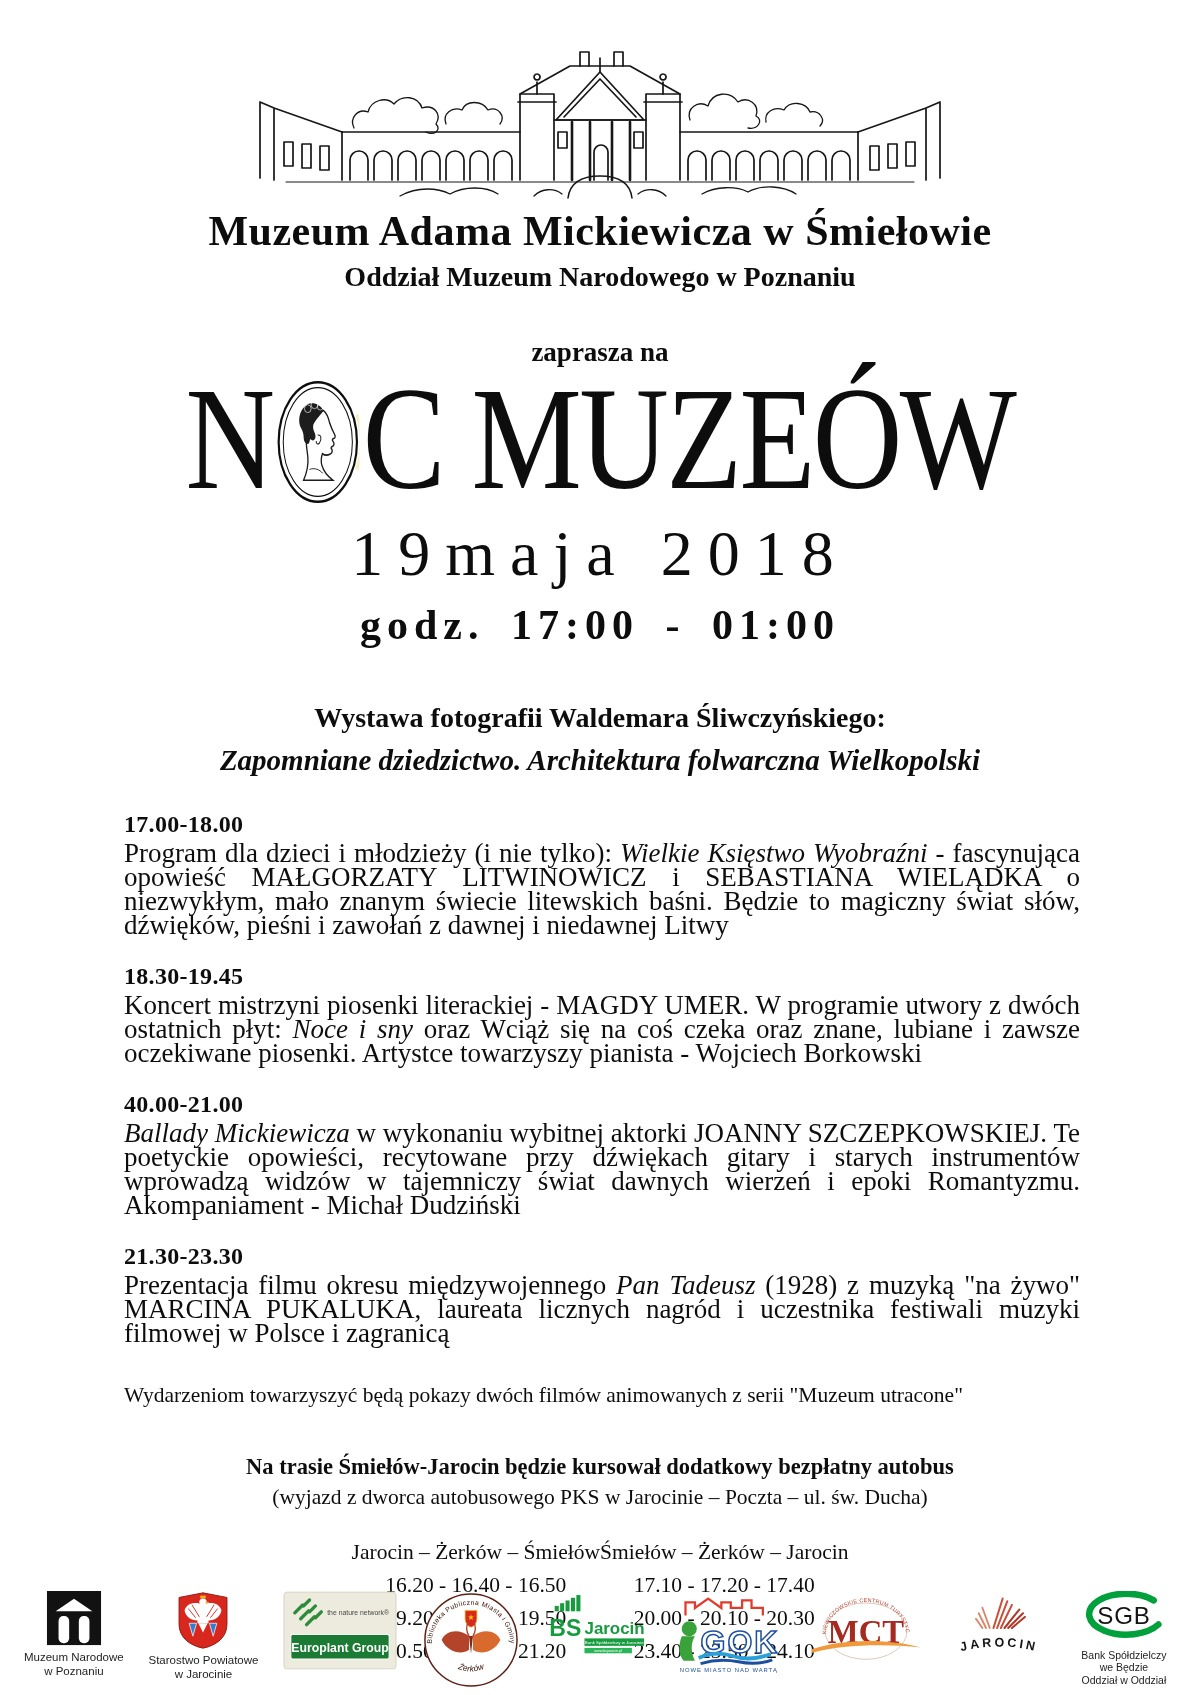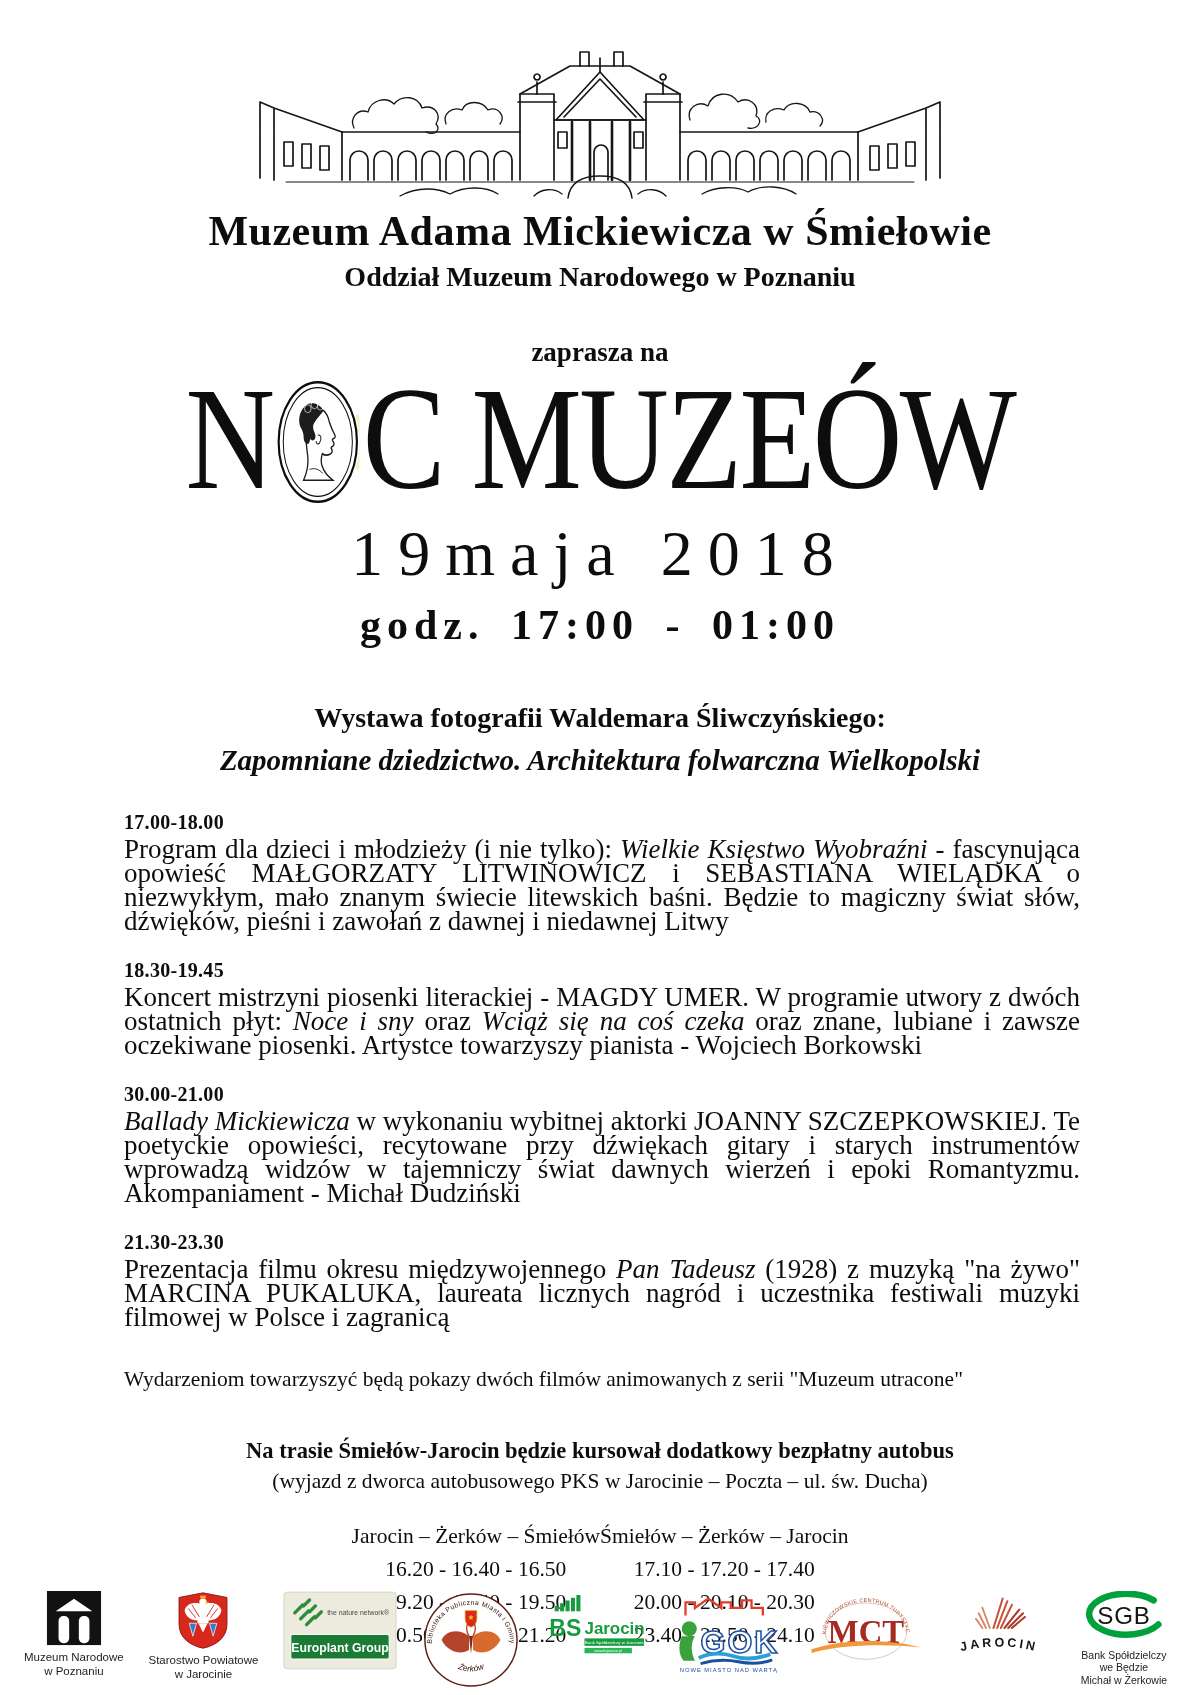--- a/index.html
+++ b/index.html
@@ -35,21 +35,21 @@
     margin-top:16px; line-height:1;
   }
   .event-hours {
     text-align:center; font-size:42px; font-weight:700;
     letter-spacing:6px; word-spacing:10px; margin-top:18px; line-height:1;
   }
   .exh-intro { text-align:center; font-size:28px; font-weight:700; margin-top:56px; }
   .exh-title { text-align:center; font-size:29px; font-weight:700; font-style:italic; margin-top:10px; }
   .program { margin:34px 120px 0 124px; }
   .program-block { margin-bottom:26px; }
-  .program-time { font-weight:700; font-size:20px; letter-spacing:0.3px; }
+  .program-time { font-weight:700; font-size:24px; letter-spacing:0.3px; }
   .program-text { margin:3px 0 0; font-size:27px; line-height:24px; text-align:justify; }
   .program-note { margin:38px 0 0; font-size:21.5px; }
   .bus-head { text-align:center; font-weight:700; font-size:22.5px; margin-top:46px; }
   .bus-sub { text-align:center; font-size:21.5px; margin-top:5px; }
   .bus-sched {
     display:flex; justify-content:center; 
     margin-top:26px; text-align:center; font-size:21.5px; line-height:33px;
   }
   .logos {
     position:absolute; left:0; right:0; bottom:6px;
@@ -158,24 +158,24 @@
 <div class="exh-intro">Wystawa fotografii Waldemara Śliwczyńskiego:</div>
 <div class="exh-title">Zapomniane dziedzictwo. Architektura folwarczna Wielkopolski</div>
 
 <section class="program">
   <div class="program-block">
     <div class="program-time">17.00-18.00</div>
     <p class="program-text"><span>Program dla dzieci i młodzieży (i nie tylko): </span><span style="font-style: italic;">Wielkie Księstwo Wyobraźni</span><span> - fascynująca opowieść MAŁGORZATY LITWINOWICZ i SEBASTIANA WIELĄDKA o niezwykłym, mało znanym świecie litewskich baśni. Będzie to magiczny świat słów, dźwięków, pieśni i zawołań z dawnej i niedawnej Litwy</span></p>
   </div>
   <div class="program-block">
     <div class="program-time">18.30-19.45</div>
-    <p class="program-text"><span>Koncert mistrzyni piosenki literackiej - MAGDY UMER. W programie utwory z dwóch ostatnich płyt: </span><span style="font-style: italic;">Noce i sny</span><span> oraz </span><span style="font-style: italic;">Wciąż się na coś czeka</span><span> oraz znane, lubiane i zawsze oczekiwane piosenki. Artystce towarzyszy pianista - Wojciech Borkowski</span></p>
+    <p class="program-text"><span>Koncert mistrzyni piosenki literackiej - MAGDY UMER. W programie utwory z dwóch ostatnich płyt: </span><span style="font-style: italic;">Noce i sny</span><span> oraz </span><span style="">Wciąż się na coś czeka</span><span> oraz znane, lubiane i zawsze oczekiwane piosenki. Artystce towarzyszy pianista - Wojciech Borkowski</span></p>
   </div>
   <div class="program-block">
-    <div class="program-time">30.00-21.00</div>
+    <div class="program-time">40.00-21.00</div>
     <p class="program-text"><span style="font-style: italic;">Ballady Mickiewicza</span><span> w wykonaniu wybitnej aktorki JOANNY SZCZEPKOWSKIEJ. Te poetyckie opowieści, recytowane przy dźwiękach gitary i starych instrumentów wprowadzą widzów w tajemniczy świat dawnych wierzeń i epoki Romantyzmu. Akompaniament - Michał Dudziński</span></p>
   </div>
   <div class="program-block">
     <div class="program-time">21.30-23.30</div>
     <p class="program-text"><span>Prezentacja filmu okresu międzywojennego </span><span style="font-style: italic;">Pan Tadeusz</span><span> (1928) z muzyką "na żywo" MARCINA PUKALUKA, laureata licznych nagród i uczestnika festiwali muzyki filmowej w Polsce i zagranicą</span></p>
   </div>
   <p class="program-note">Wydarzeniom towarzyszyć będą pokazy dwóch filmów animowanych z serii "Muzeum utracone"</p>
 </section>
 
 <div class="bus-head">Na trasie Śmiełów-Jarocin będzie kursował dodatkowy bezpłatny autobus</div>
@@ -328,17 +328,17 @@
   </div>
 
   <div class="logo-cell">
     <svg viewBox="0 0 112 58" width="104" height="54">
       <path d="M88,10 A40,22 0 1 0 93,36" fill="none" stroke="#00a03c" stroke-width="7" stroke-linecap="round"></path>
       <text x="56" y="36" font-size="26" fill="#141414" letter-spacing="1" text-anchor="middle">SGB</text>
     </svg>
     <div class="logo-cap small">
       <span>Bank Spółdzielczy</span><br>
       <span>we Będzie</span><br>
-      <span>Michał w Żerkowie</span>
+      <span>Oddział w Oddział</span>
     </div>
   </div>
 
 </footer>
 
 </body></html>

